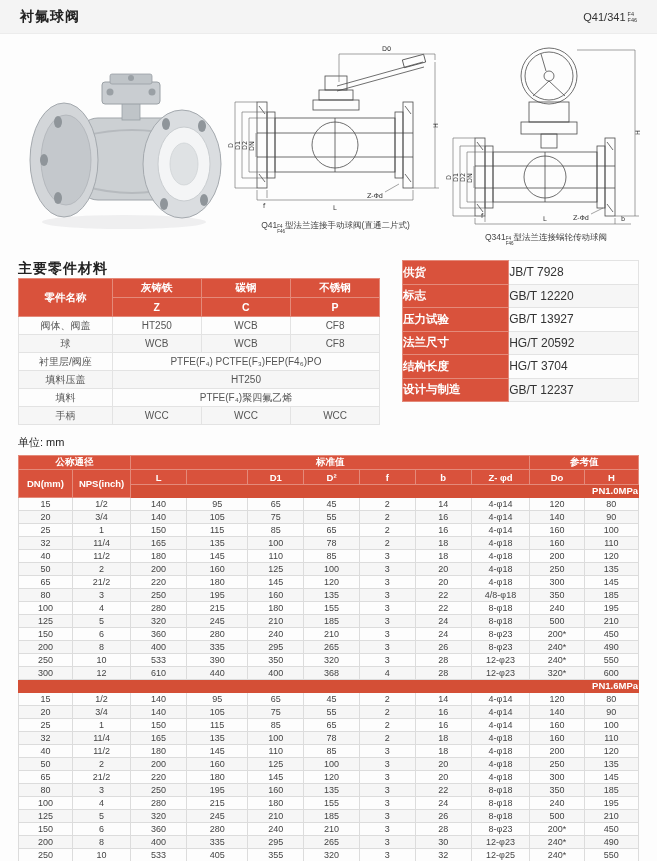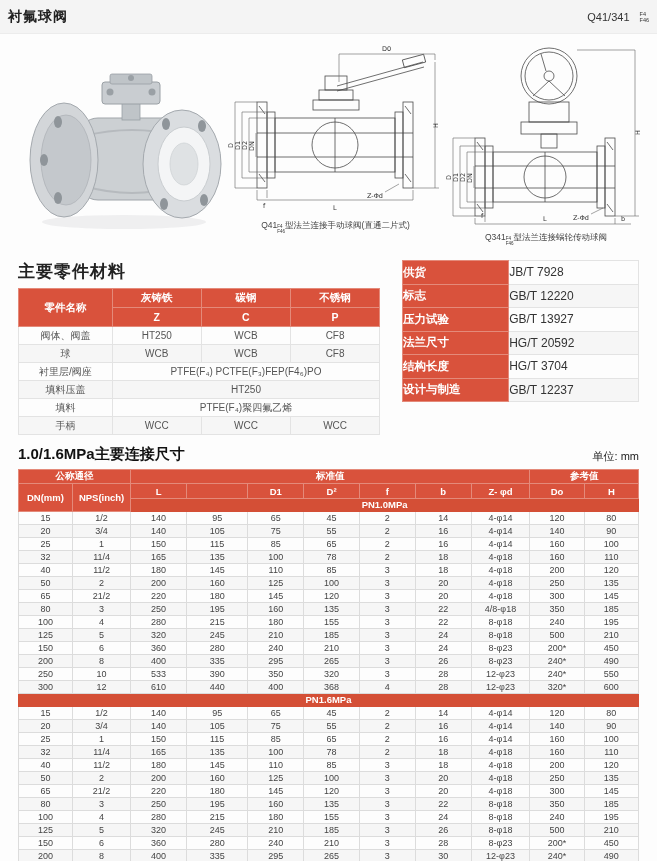--- a/index.html
+++ b/index.html
@@ -2,36 +2,36 @@
 <html><head>
 <meta charset="utf-8">
 <style>
   * { margin:0; padding:0; box-sizing:border-box; }
   html,body { background:#fff; }
   body { font-family:"Liberation Sans","DejaVu Sans",sans-serif; color:#333; }
   .page { position:relative; width:657px; height:861px; background:#fdfdfd; overflow:hidden; }
 
   
   .topbar { display:flex; justify-content:space-between; align-items:center;
-    height:34px; padding:0 8px; background:#f4f4f4; border-bottom:1px solid #ececec; }
+    height:34px; padding:0 20px; background:#f4f4f4; border-bottom:1px solid #ececec; }
   .topbar .title { font-size:14px; font-weight:bold; color:#222; letter-spacing:1px; }
-  .model { font-size:11px; color:#333; display:inline-flex; align-items:center; gap:10px; }
+  .model { font-size:11px; color:#333; display:inline-flex; align-items:center; gap:2px; }
   .stack { display:inline-flex; flex-direction:column; font-size:5.5px; line-height:6px; color:#333; }
 
   
   .figures { display:flex; justify-content:space-between; align-items:flex-start;
     padding:6px 10px 0 14px; height:218px; background:#fdfdfd; }
   .fig { display:flex; flex-direction:column; align-items:center; }
   .fig-caption { font-size:8.5px; color:#444; margin-top:2px; white-space:nowrap; }
   .fig-caption .stack { font-size:4.5px; line-height:5px; }
   svg text { font-family:"DejaVu Sans",sans-serif; }
 
   
   .info { display:flex; padding:8px 18px 0 18px; gap:22px; }
-  .sec-title { font-size:17px; font-weight:bold; color:#222; margin-bottom:5px; letter-spacing:1px; }
+  .sec-title { font-size:14px; font-weight:bold; color:#222; letter-spacing:1px; }
   table { border-collapse:collapse; }
 
   .materials { width:362px; }
   .materials table { width:100%; table-layout:fixed;padding-left:12px; }
   .materials th { background:#d9523c; color:#fff; font-size:10.5px; font-weight:bold;
     border:1px solid #e48a7a; height:19px; }
   .materials td { border:1px solid #e3e3e3; font-size:10px; color:#555; text-align:center; height:18px; }
   .materials tr.alt td { background:#f6f6f6; }
   .materials td.part { color:#555; }
 
@@ -45,21 +45,21 @@
   
   .dims { padding:10px 18px 0 18px; }
   .dims-head { display:flex; justify-content:space-between; align-items:flex-end; margin-bottom:5px; }
   .dims-title { font-size:15px; font-weight:bold; color:#111; }
   .dims-unit { font-size:11px; color:#222; }
   .dims table { width:100%; table-layout:fixed; }
   .dims th { background:#d9523c; color:#fff; font-size:9.5px; font-weight:bold; border:1px solid #e48a7a; }
   .dims tr.g th { height:14px; }
   .dims tr.h2 th { height:15px; }
   .dims td.band { background:#d44f36; color:#fff; font-size:9.5px; font-weight:bold;
-    text-align:center; height:13px; border:1px solid #d44f36; }
+    text-align:right; height:13px; border:1px solid #d44f36; }
   .dims td { border:1px solid #dcdcdc; font-size:9px; color:#444; text-align:center;
     height:12px; line-height:12px; padding:0; overflow:hidden; }
   .dims tr.alt td { background:#f6f6f6; }
 </style>
 </head>
 <body>
 
 <div class="page">
 
   <div class="topbar">
@@ -343,21 +343,20 @@
               <td class="lbl">设计与制造</td>
               <td class="val">GB/T 12237</td>
             </tr>
           </tbody>
       </table>
     </div>
   </div>
 
   <div class="dims">
     <div class="dims-head">
-      <span class="dims-title">1.0/1.6MPa主要连接尺寸</span>
       <span class="dims-unit">单位: mm</span>
     </div>
     <table id="dims-table">
       <colgroup>
         <col style="width:8.7%">
           <col style="width:9.4%">
           <col style="width:9%">
           <col style="width:9.9%">
         <col style="width:9%">
           <col style="width:9%">

